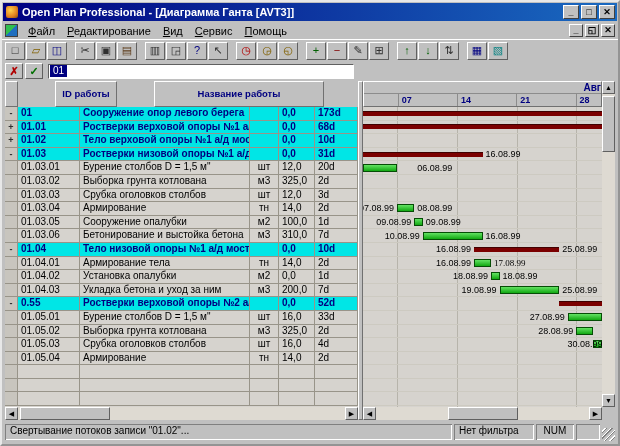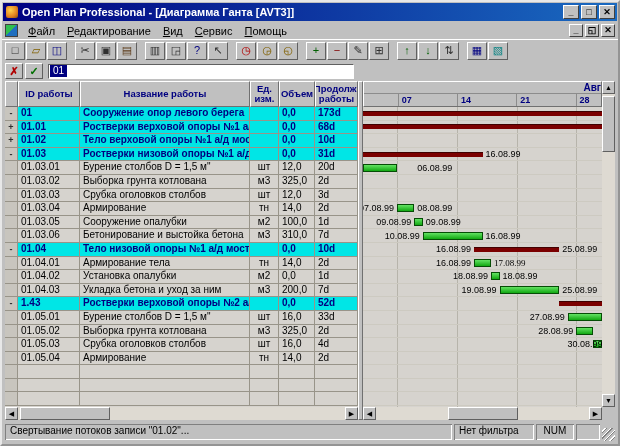--- a/index.html
+++ b/index.html
@@ -37,21 +37,21 @@
         justify-content:center;font-size:11px;font-weight:bold;background:#c0c0c0;
         border:1px solid;border-color:#fff #606060 #606060 #fff;}
   .ebtn.red{color:#b00000}.ebtn.green{color:#007000}
   .efield{width:306px;height:15px;background:#fff;margin-left:3px;font-size:10px;
           border:1px solid;border-color:#606060 #fff #fff #606060;
           display:flex;align-items:center;padding:0 1px;}
   .sel{background:#000080;color:#fff;padding:0 3px;line-height:12px;}
   
   .main{display:flex;margin:0 3px;height:339px;}
   .tablepane{width:353px;display:flex;flex-direction:column;flex:0 0 353px;}
-  .thead{height:26px;display:flex;}
+  .thead{height:26px;display:flex;gap:37px;}
   .hcell{background:#c0c0c0;border:1px solid;border-color:#fff #707070 #707070 #fff;
          color:#000080;font-weight:bold;font-size:9.5px;line-height:10px;
          display:flex;align-items:center;justify-content:center;text-align:center;overflow:hidden;}
   .w-exp{width:13px;flex:0 0 13px}.w-id{width:62px;flex:0 0 62px}
   .w-name{width:170px;flex:0 0 170px}.w-unit{width:29px;flex:0 0 29px}
   .w-vol{width:36px;flex:0 0 36px}.w-dur{width:43px;flex:0 0 43px}
   .tbody{height:300px;overflow:hidden;background:#d6d3ce;}
   .trow{display:flex;height:13.6px;}
   .cell{border-right:1px solid #989489;border-bottom:1px solid #989489;font-size:10px;
         line-height:12.5px;padding:0 3px;white-space:nowrap;overflow:hidden;color:#000;}
@@ -287,21 +287,21 @@
           <div class="trow">
             <div class="cell c-exp"></div>
             <div class="cell c-id">01.04.03</div>
             <div class="cell c-name">Укладка бетона и уход за ним</div>
             <div class="cell c-unit">м3</div>
             <div class="cell c-vol">200,0</div>
             <div class="cell c-dur">7d</div>
           </div>
           <div class="trow sum">
             <div class="cell c-exp">-</div>
-            <div class="cell c-id">1.43</div>
+            <div class="cell c-id">0.55</div>
             <div class="cell c-name">Ростверки верховой опоры №2 а/д</div>
             <div class="cell c-unit"></div>
             <div class="cell c-vol">0,0</div>
             <div class="cell c-dur">52d</div>
           </div>
           <div class="trow">
             <div class="cell c-exp"></div>
             <div class="cell c-id">01.05.01</div>
             <div class="cell c-name">Бурение столбов D = 1,5 м"</div>
             <div class="cell c-unit">шт</div>

